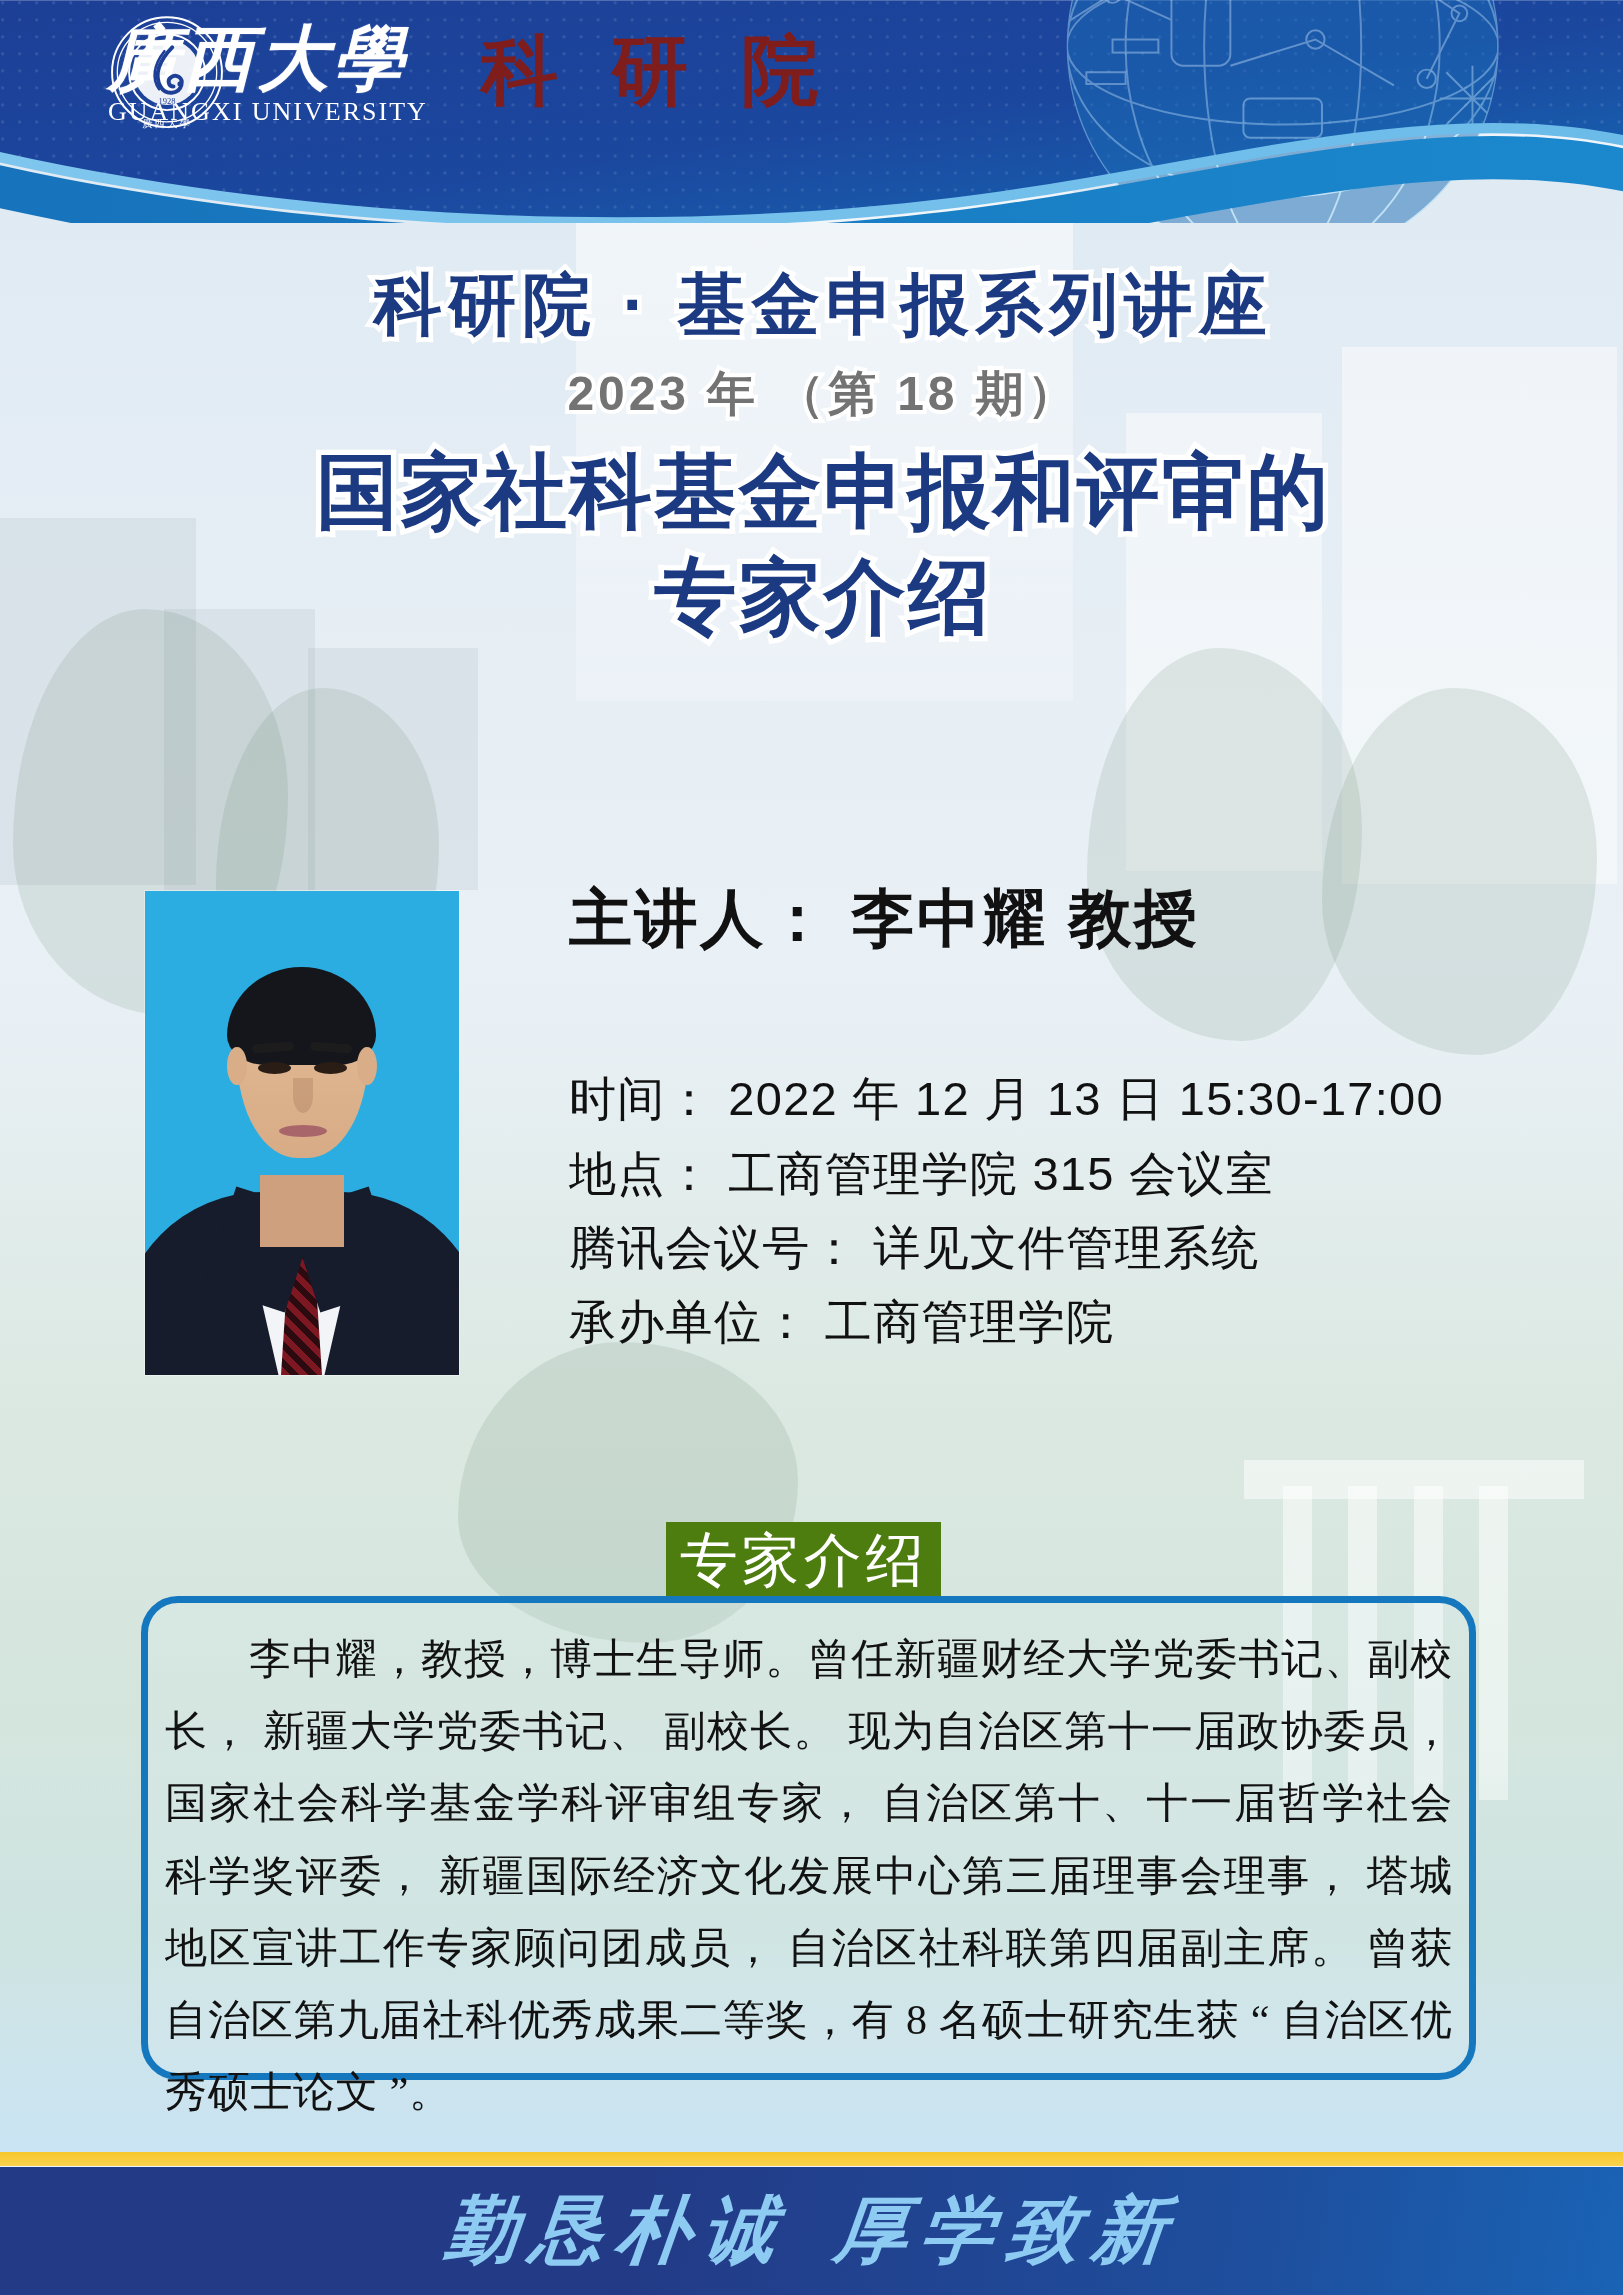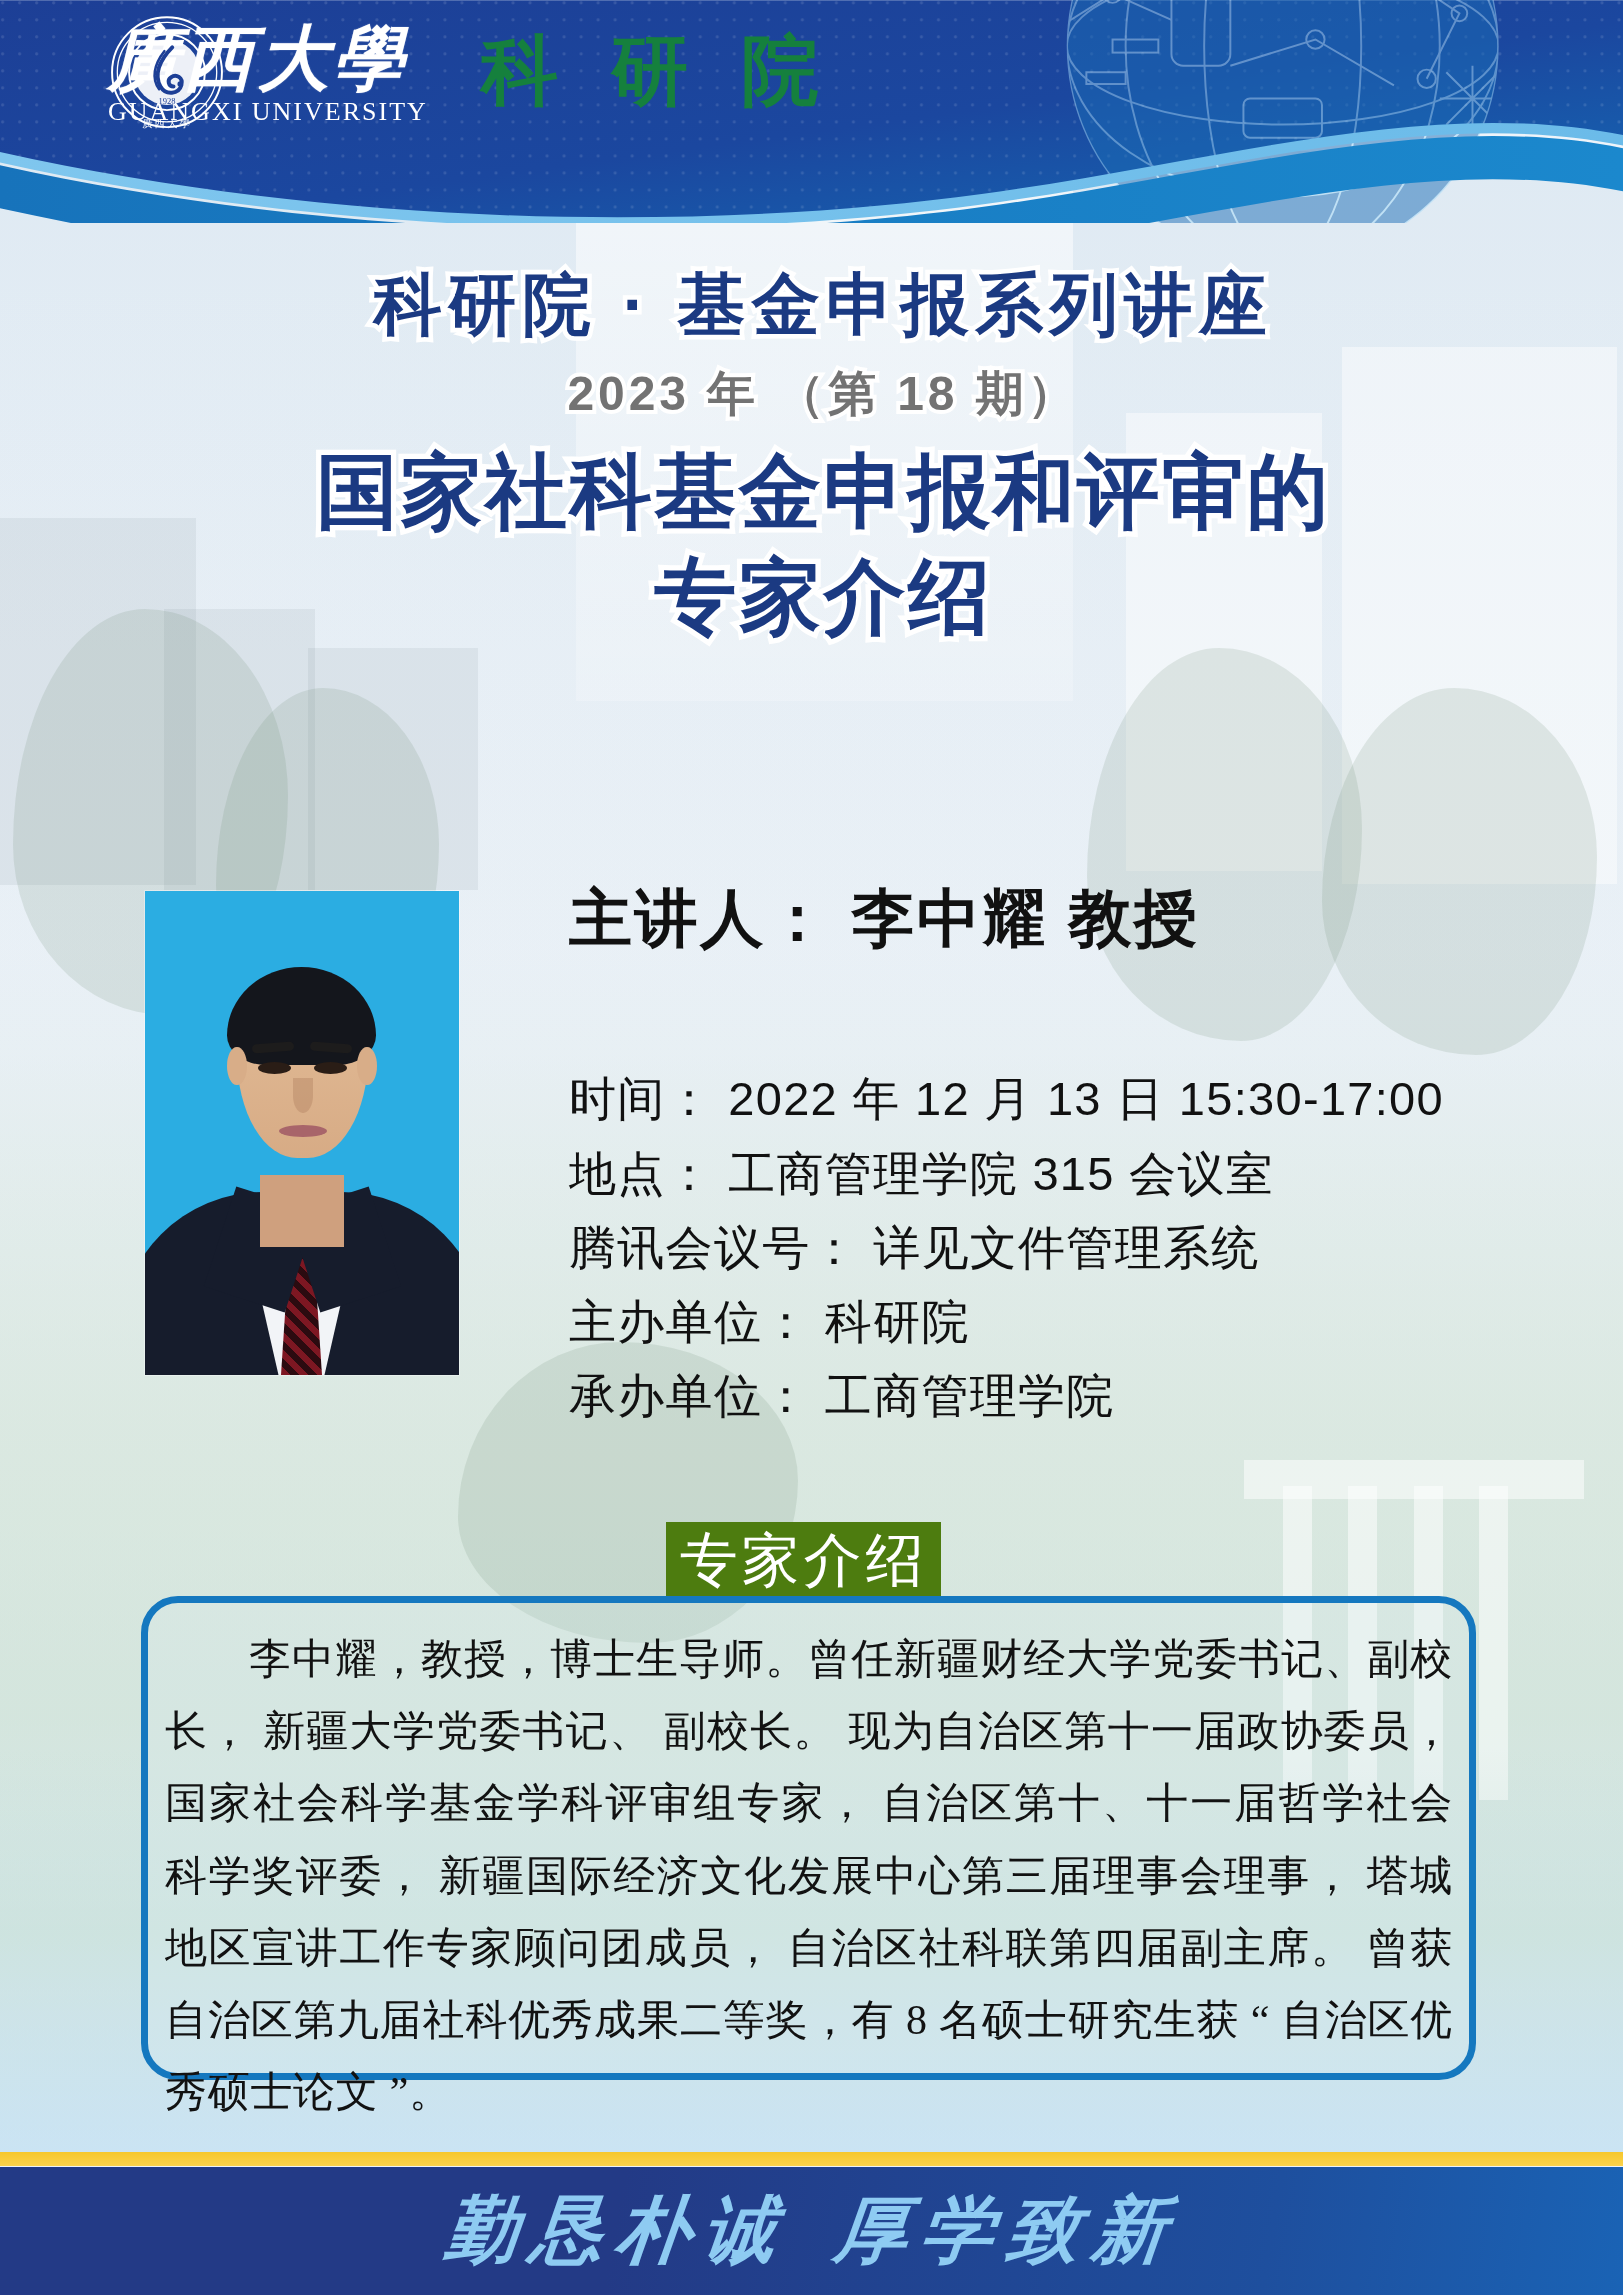--- a/index.html
+++ b/index.html
@@ -63,21 +63,21 @@
     text-shadow:0 0 1.3px rgba(255,255,255,.5);
   }
   .uni-en{
     font-family:"Liberation Serif","DejaVu Serif",serif;
     font-size:26px;color:#ffffff;letter-spacing:2px;
     margin-top:4px;line-height:1;
   }
   .dept-cn{
     position:absolute;left:481px;top:11.8px;
     font-family:"Liberation Serif","DejaVu Serif",serif;
-    font-size:77px;color:#15803d;font-weight:700;letter-spacing:17px;
+    font-size:77px;color:#7f1d1d;font-weight:700;letter-spacing:17px;
     line-height:1.55;
   }
 
   
   .title-block{position:absolute;left:12px;top:262px;width:1623px;text-align:center;}
   .t-series{
     font-size:68px;font-weight:700;color:#1b3a82;letter-spacing:6.5px;
     font-family:"Liberation Sans","DejaVu Sans",sans-serif;
     -webkit-text-stroke:9.2px #ffffff;paint-order:stroke fill;
     line-height:1.25;
@@ -323,21 +323,20 @@
     <div class="p-eyeR"></div>
     <div class="p-nose"></div>
     <div class="p-mouth"></div>
   </div>
 
   <div class="info">
     <div class="info-speaker">主讲人： 李中耀 教授</div>
     <div class="info-line">时间： 2022 年 12 月 13 日 15:30-17:00</div>
     <div class="info-line">地点： 工商管理学院 315 会议室</div>
     <div class="info-line">腾讯会议号： 详见文件管理系统</div>
-    <div class="info-line">主办单位： 科研院</div>
     <div class="info-line">承办单位： 工商管理学院</div>
   </div>
 
   <div class="badge">
     <span>专家介绍</span>
   </div>
   <div class="intro-box"></div>
   <div class="intro-text">李中耀，教授，博士生导师。曾任新疆财经大学党委书记、副校长， 新疆大学党委书记、 副校长。 现为自治区第十一届政协委员， 国家社会科学基金学科评审组专家， 自治区第十、十一届哲学社会科学奖评委， 新疆国际经济文化发展中心第三届理事会理事， 塔城地区宣讲工作专家顾问团成员， 自治区社科联第四届副主席。 曾获自治区第九届社科优秀成果二等奖，有 8 名硕士研究生获 “ 自治区优秀硕士论文 ”。</div>
 
   <div class="rule-yellow"></div>

